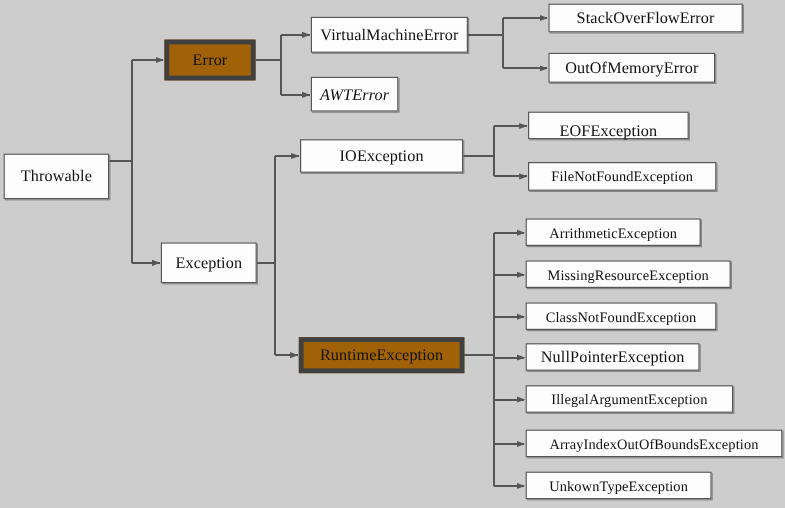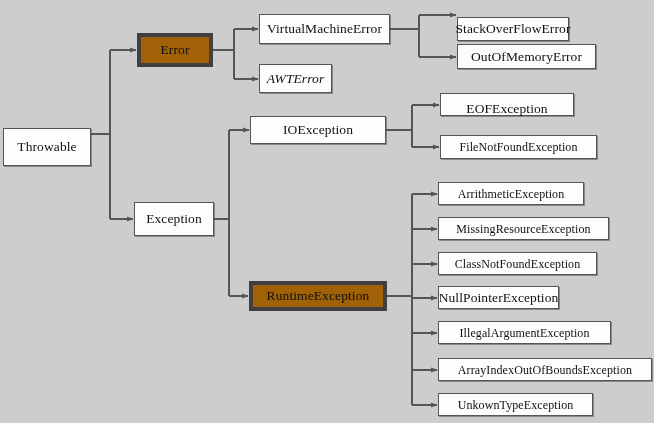--- a/index.html
+++ b/index.html
@@ -97,21 +97,21 @@
     </div>
     <div class="node" style="left: 134px; top: 202px; width: 80px; height: 34px;">
       <span>Exception</span>
     </div>
     <div class="node" style="left: 259px; top: 14px; width: 131px; height: 30px;">
       <span>VirtualMachineError</span>
     </div>
     <div class="node" style="left: 259px; top: 64px; width: 73px; height: 29px; font-style: italic;">
       <span>AWTError</span>
     </div>
-    <div class="node" style="left: 457px; top: 17px; width: 112px; height: 24px;">
+    <div class="node" style="left: 457px; top: 3px; width: 162px; height: 24px;">
       <span>StackOverFlowError</span>
     </div>
     <div class="node" style="left: 457px; top: 44px; width: 139px; height: 25px;">
       <span>OutOfMemoryError</span>
     </div>
     <div class="node" style="left: 250px; top: 116px; width: 136px; height: 28px;">
       <span>IOException</span>
     </div>
     <div class="node" style="left: 440px; top: 93px; width: 134px; height: 23px; align-items: flex-end;">
       <span>EOFException</span>
@@ -124,21 +124,21 @@
     </div>
     <div class="node tight" style="left: 438px; top: 217px; width: 171px; height: 23px;">
       <span>MissingResourceException</span>
     </div>
     <div class="node tight" style="left: 438px; top: 182px; width: 146px; height: 23px;">
       <span>ArrithmeticException</span>
     </div>
     <div class="node tight" style="left: 438px; top: 252px; width: 159px; height: 23px;">
       <span>ClassNotFoundException</span>
     </div>
-    <div class="node" style="left: 438px; top: 286px; width: 121px; height: 23px; justify-content: center;">
+    <div class="node" style="left: 438px; top: 286px; width: 145px; height: 23px; justify-content: center;">
       <span>NullPointerException</span>
     </div>
     <div class="node tight" style="left: 438px; top: 321px; width: 173px; height: 23px;">
       <span>IllegalArgumentException</span>
     </div>
     <div class="node tight" style="left: 438px; top: 393px; width: 155px; height: 23px;">
       <span>UnkownTypeException</span>
     </div>
     <div class="node tight" style="left: 438px; top: 358px; width: 214px; height: 23px;">
       <span>ArrayIndexOutOfBoundsException</span>

